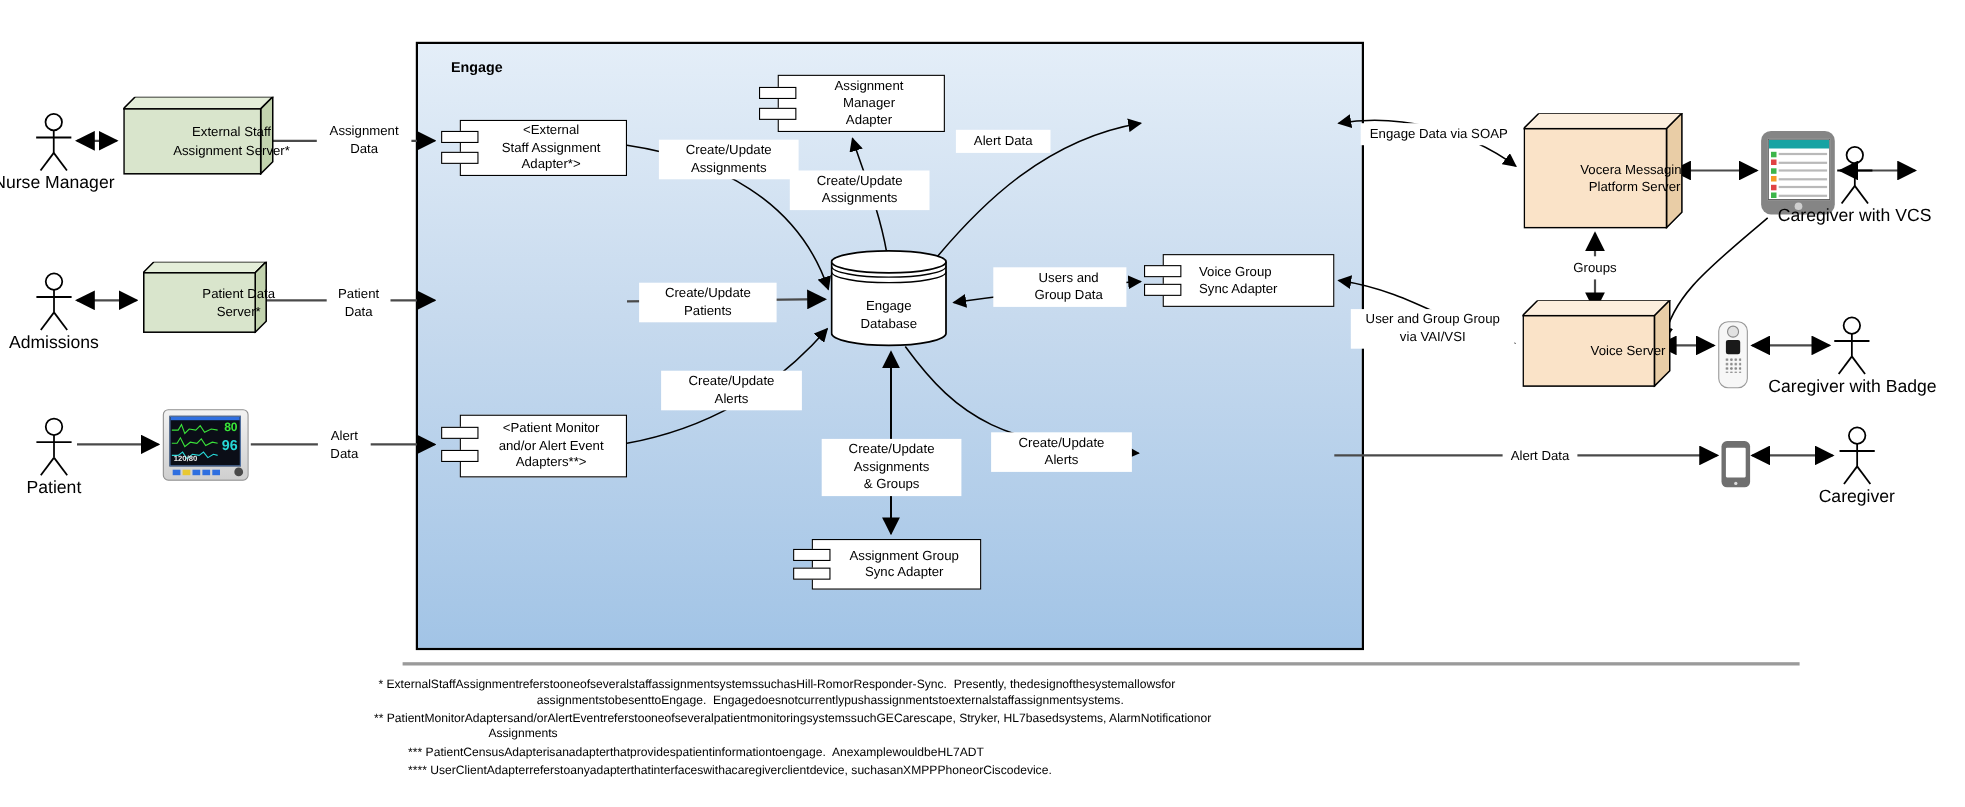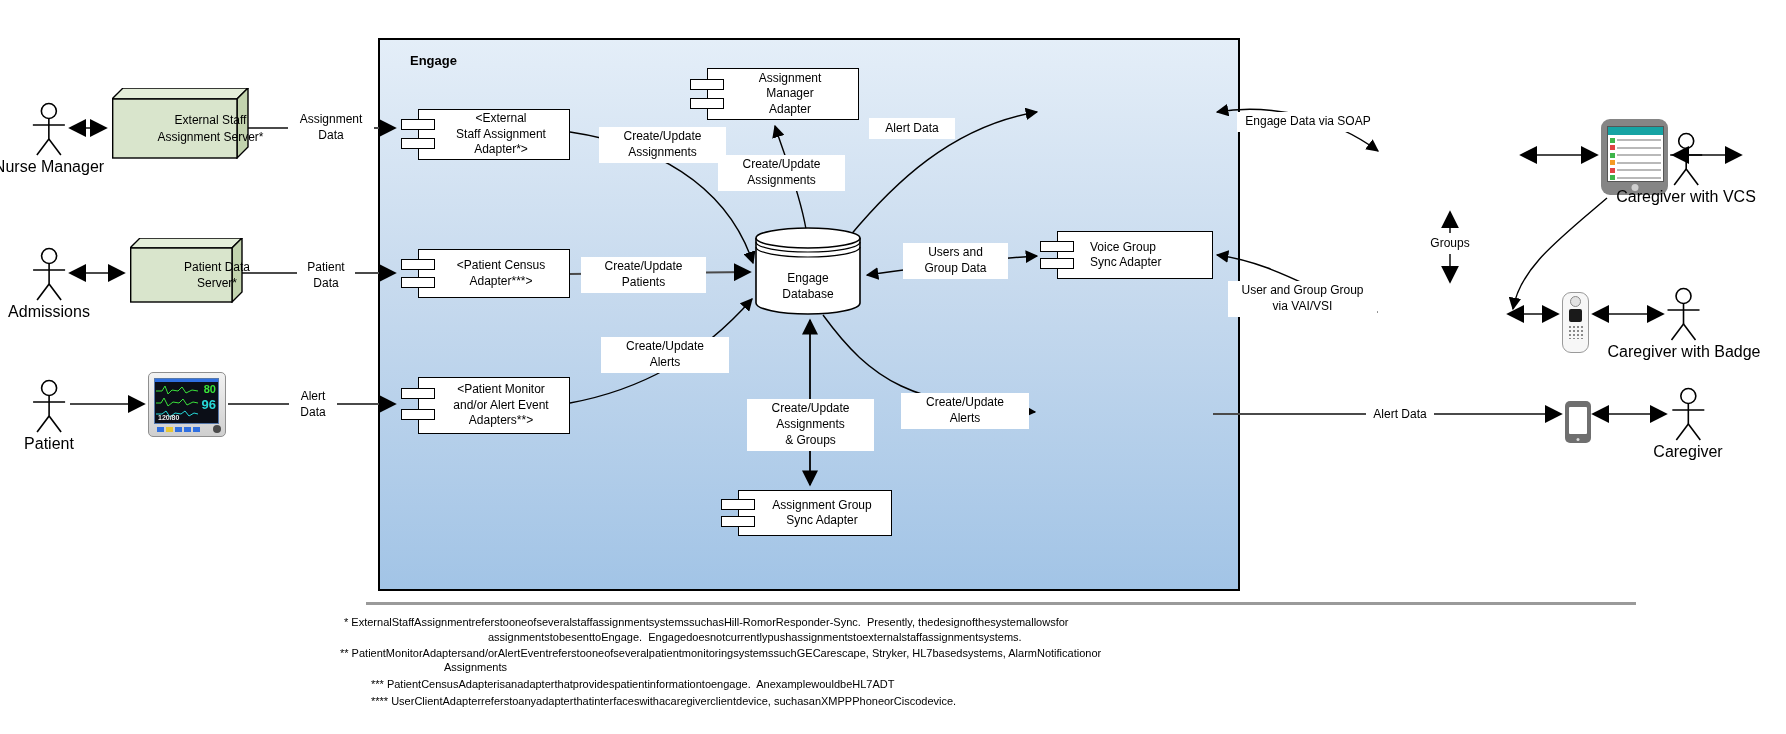--- a/index.html
+++ b/index.html
@@ -126,23 +126,20 @@
   </svg>
 
   <div class="comp" style="left:418px;top:109px;width:152px;height:51px;">&lt;External
 Staff Assignment
 Adapter*&gt;
     <span class="tab t1"></span><span class="tab t2"></span></div>
   <div class="comp" style="left:707px;top:68px;width:152px;height:52px;">Assignment
 Manager
 Adapter
     <span class="tab t1"></span><span class="tab t2"></span></div>
-  <div class="comp" style="left:418px;top:249px;width:152px;height:49px;">&lt;Patient Census
-Adapter***&gt;
-    <span class="tab t1"></span><span class="tab t2"></span></div>
   <div class="comp" style="left:418px;top:377px;width:152px;height:57px;">&lt;Patient Monitor
 and/or Alert Event
 Adapters**&gt;
     <span class="tab t1"></span><span class="tab t2"></span></div>
   <div class="comp left-text" style="left:1057px;top:231px;width:156px;height:48px;">Voice Group
 Sync Adapter
     <span class="tab t1"></span><span class="tab t2"></span></div>
   <div class="comp" style="left:738px;top:490px;width:154px;height:46px;">Assignment Group
 Sync Adapter
     <span class="tab t1"></span><span class="tab t2"></span></div>
@@ -162,21 +159,21 @@
 Data</div>
   <div class="flow-label" style="left:297px;top:257px;width:58px;height:38px;">Patient
 Data</div>
   <div class="flow-label" style="left:289px;top:387px;width:48px;height:36px;">Alert
 Data</div>
   <div class="flow-label" style="left:599px;top:127px;width:127px;height:36px;">Create/Update
 Assignments</div>
   <div class="flow-label" style="left:718px;top:155px;width:127px;height:36px;">Create/Update
 Assignments</div>
   <div class="flow-label" style="left:869px;top:118px;width:86px;height:21px;">Alert Data</div>
-  <div class="flow-label" style="left:903px;top:243px;width:105px;height:36px;">Users and
+  <div class="flow-label" style="left:903px;top:243px;width:105px;height:36px;padding-left:16px;">Users and
 Group Data</div>
   <div class="flow-label" style="left:581px;top:257px;width:125px;height:36px;">Create/Update
 Patients</div>
   <div class="flow-label" style="left:601px;top:337px;width:128px;height:36px;">Create/Update
 Alerts</div>
   <div class="flow-label" style="left:747px;top:399px;width:127px;height:52px;">Create/Update
 Assignments
 &amp; Groups</div>
   <div class="flow-label" style="left:901px;top:393px;width:128px;height:36px;">Create/Update
 Alerts</div>
@@ -257,20 +254,37 @@
     <div class="mon-btns">
         <i></i>
         <i class="y"></i>
         <i></i>
         <i></i>
         <i></i>
       </div>
     <div class="mon-knob"></div>
   </div>
 
+  <div class="server3d" style="left:1385px;top:103px;">
+    <svg width="145" height="105">
+      <polygon points="0,14 14,0 144,0 130,14" fill="#fceedd" stroke="#000" stroke-width="1.4"></polygon>
+      <polygon points="130,14 144,0 144,90 130,104" fill="#e9cda6" stroke="#000" stroke-width="1.4"></polygon>
+      <rect x="0.7" y="14" width="129.3" height="90" fill="#fae3c8" stroke="#000" stroke-width="1.4"></rect>
+    </svg>
+    <div class="srv-text" style="left:0;top:14px;width:130px;height:90px;">Vocera Messaging
+Platform Server</div>
+  </div>
+  <div class="server3d" style="left:1384px;top:273px;">
+    <svg width="135" height="79">
+      <polygon points="0,14 14,0 134,0 120,14" fill="#fceedd" stroke="#000" stroke-width="1.4"></polygon>
+      <polygon points="120,14 134,0 134,64 120,78" fill="#e9cda6" stroke="#000" stroke-width="1.4"></polygon>
+      <rect x="0.7" y="14" width="119.3" height="64" fill="#fae3c8" stroke="#000" stroke-width="1.4"></rect>
+    </svg>
+    <div class="srv-text" style="left:0;top:14px;width:120px;height:64px;">Voice Server</div>
+  </div>
 
   <div class="phone-vcs">
     <div class="pv-screen">
       <div class="pv-header"></div>
       <div class="pv-row">
           <i style="background:#3db54a;"></i>
           <s></s>
         </div>
       <div class="pv-row">
           <i style="background:#e04343;"></i>

